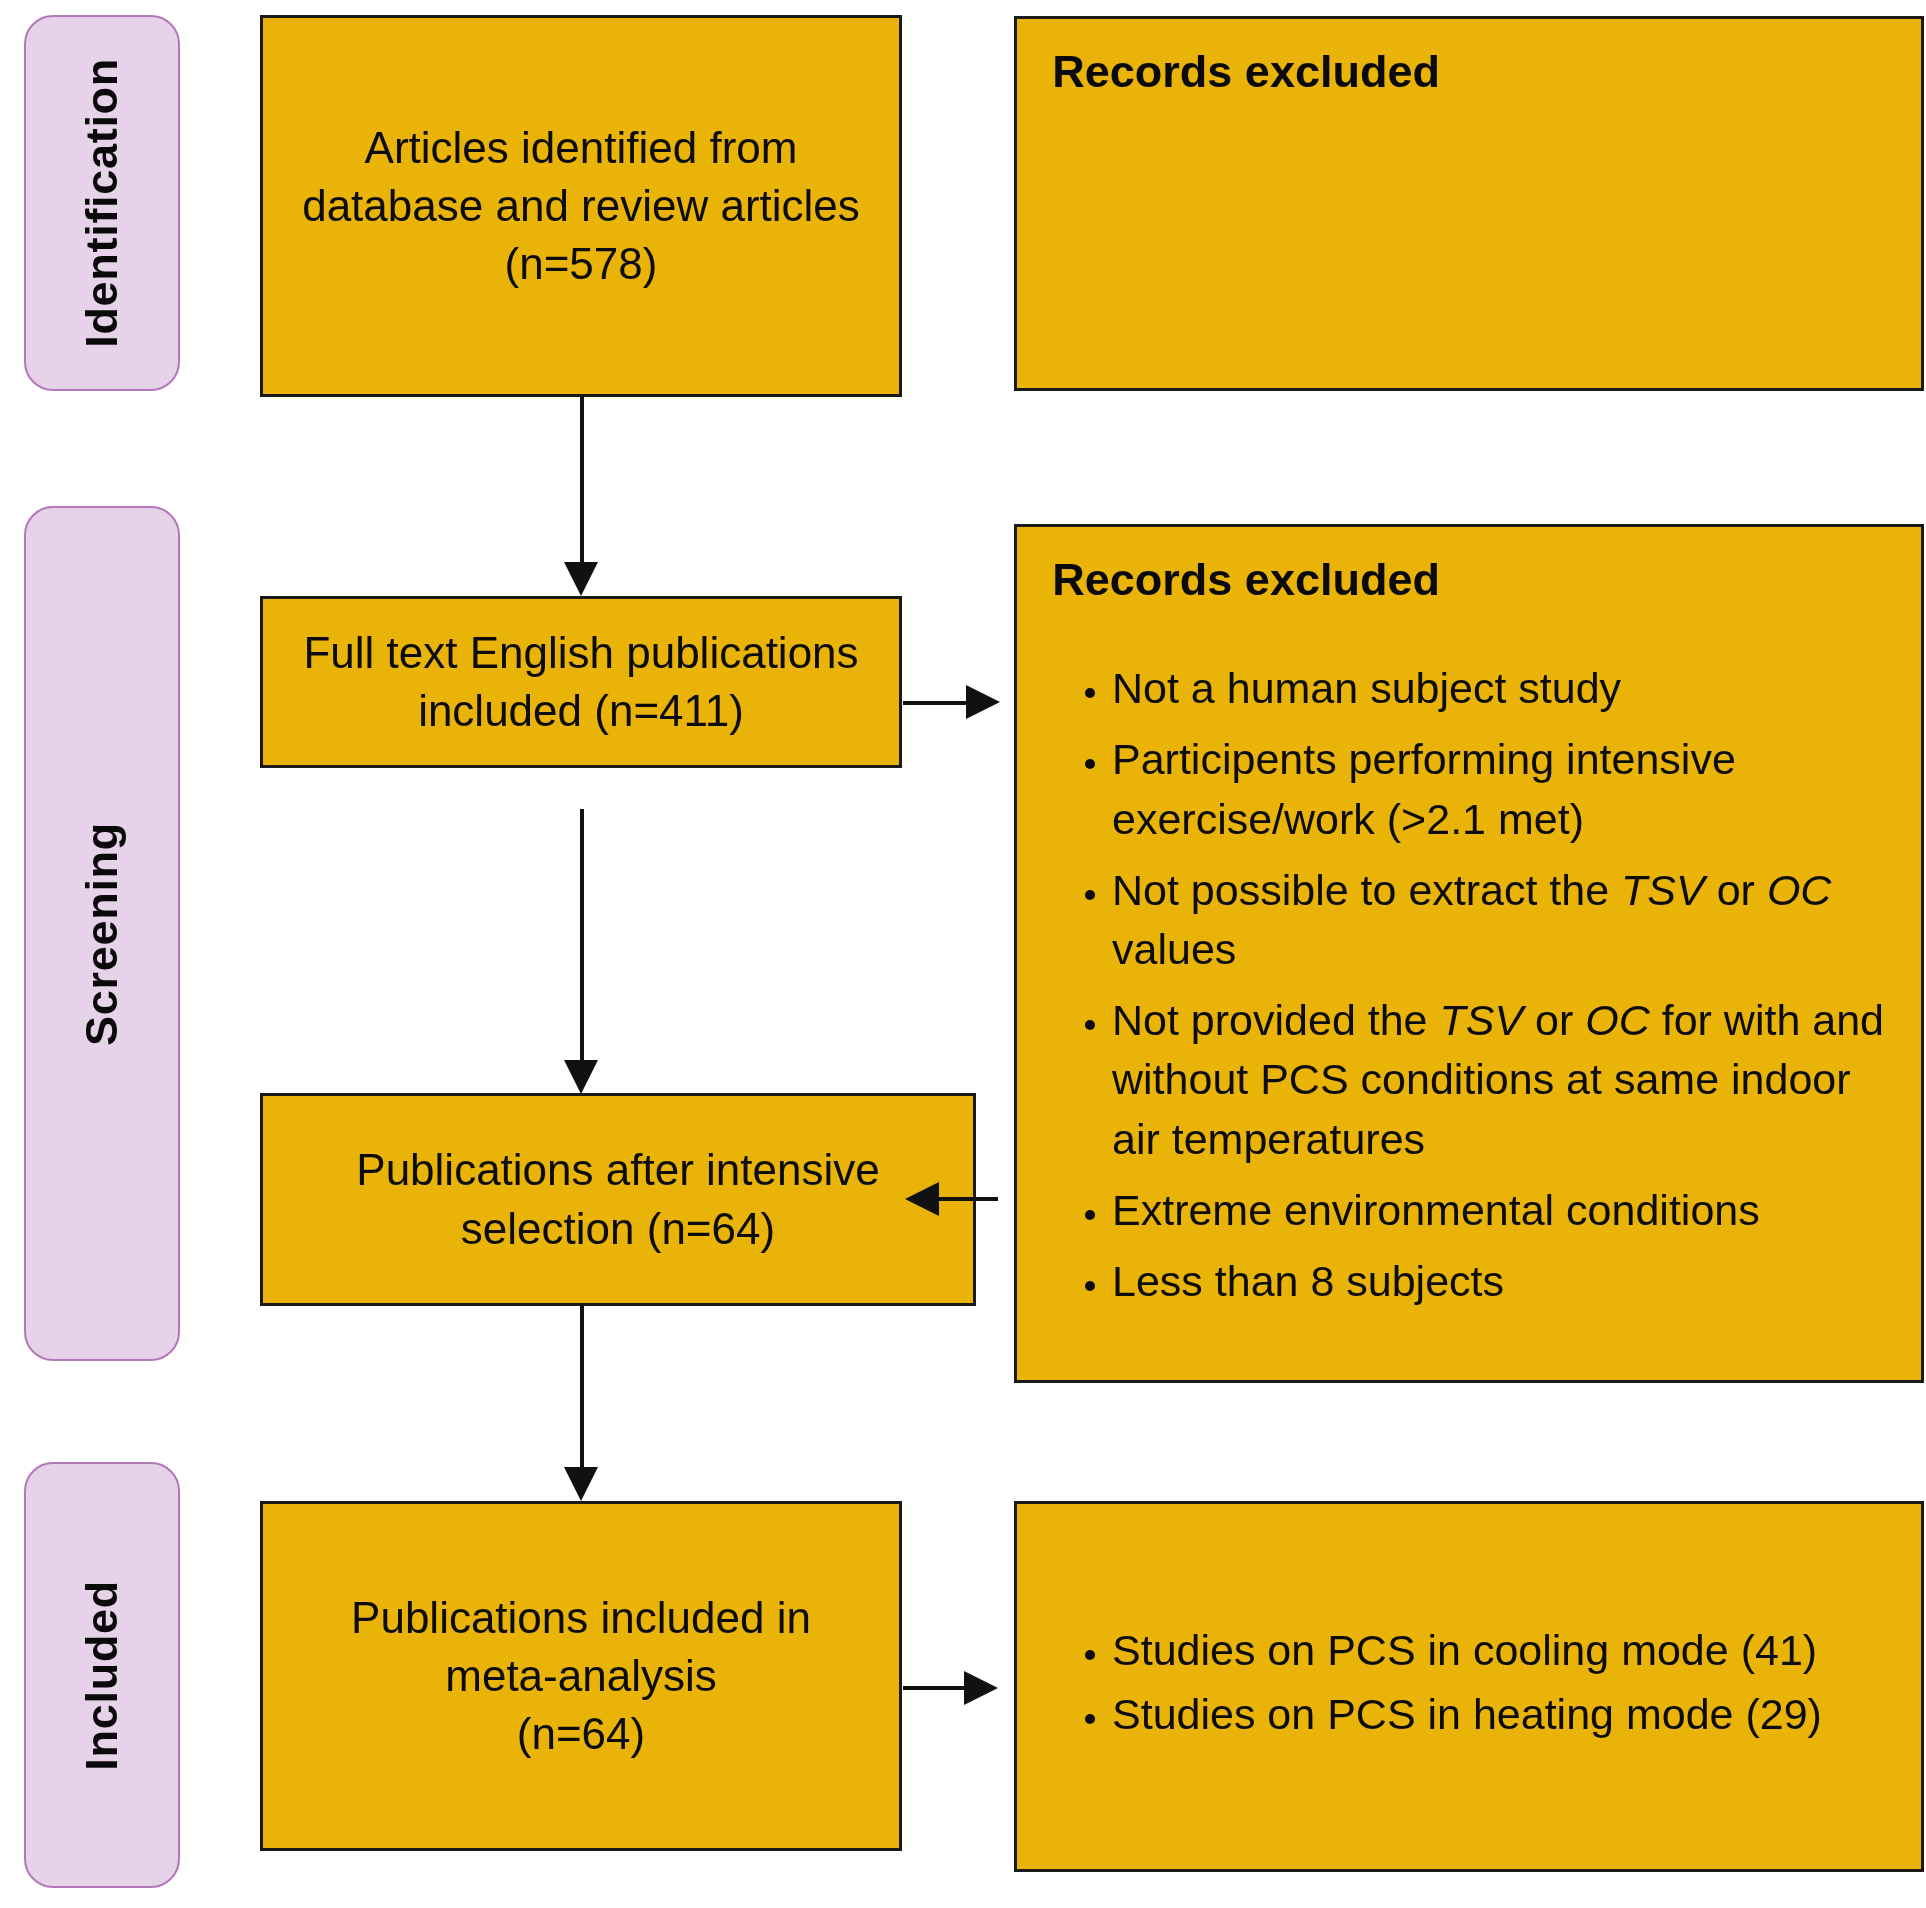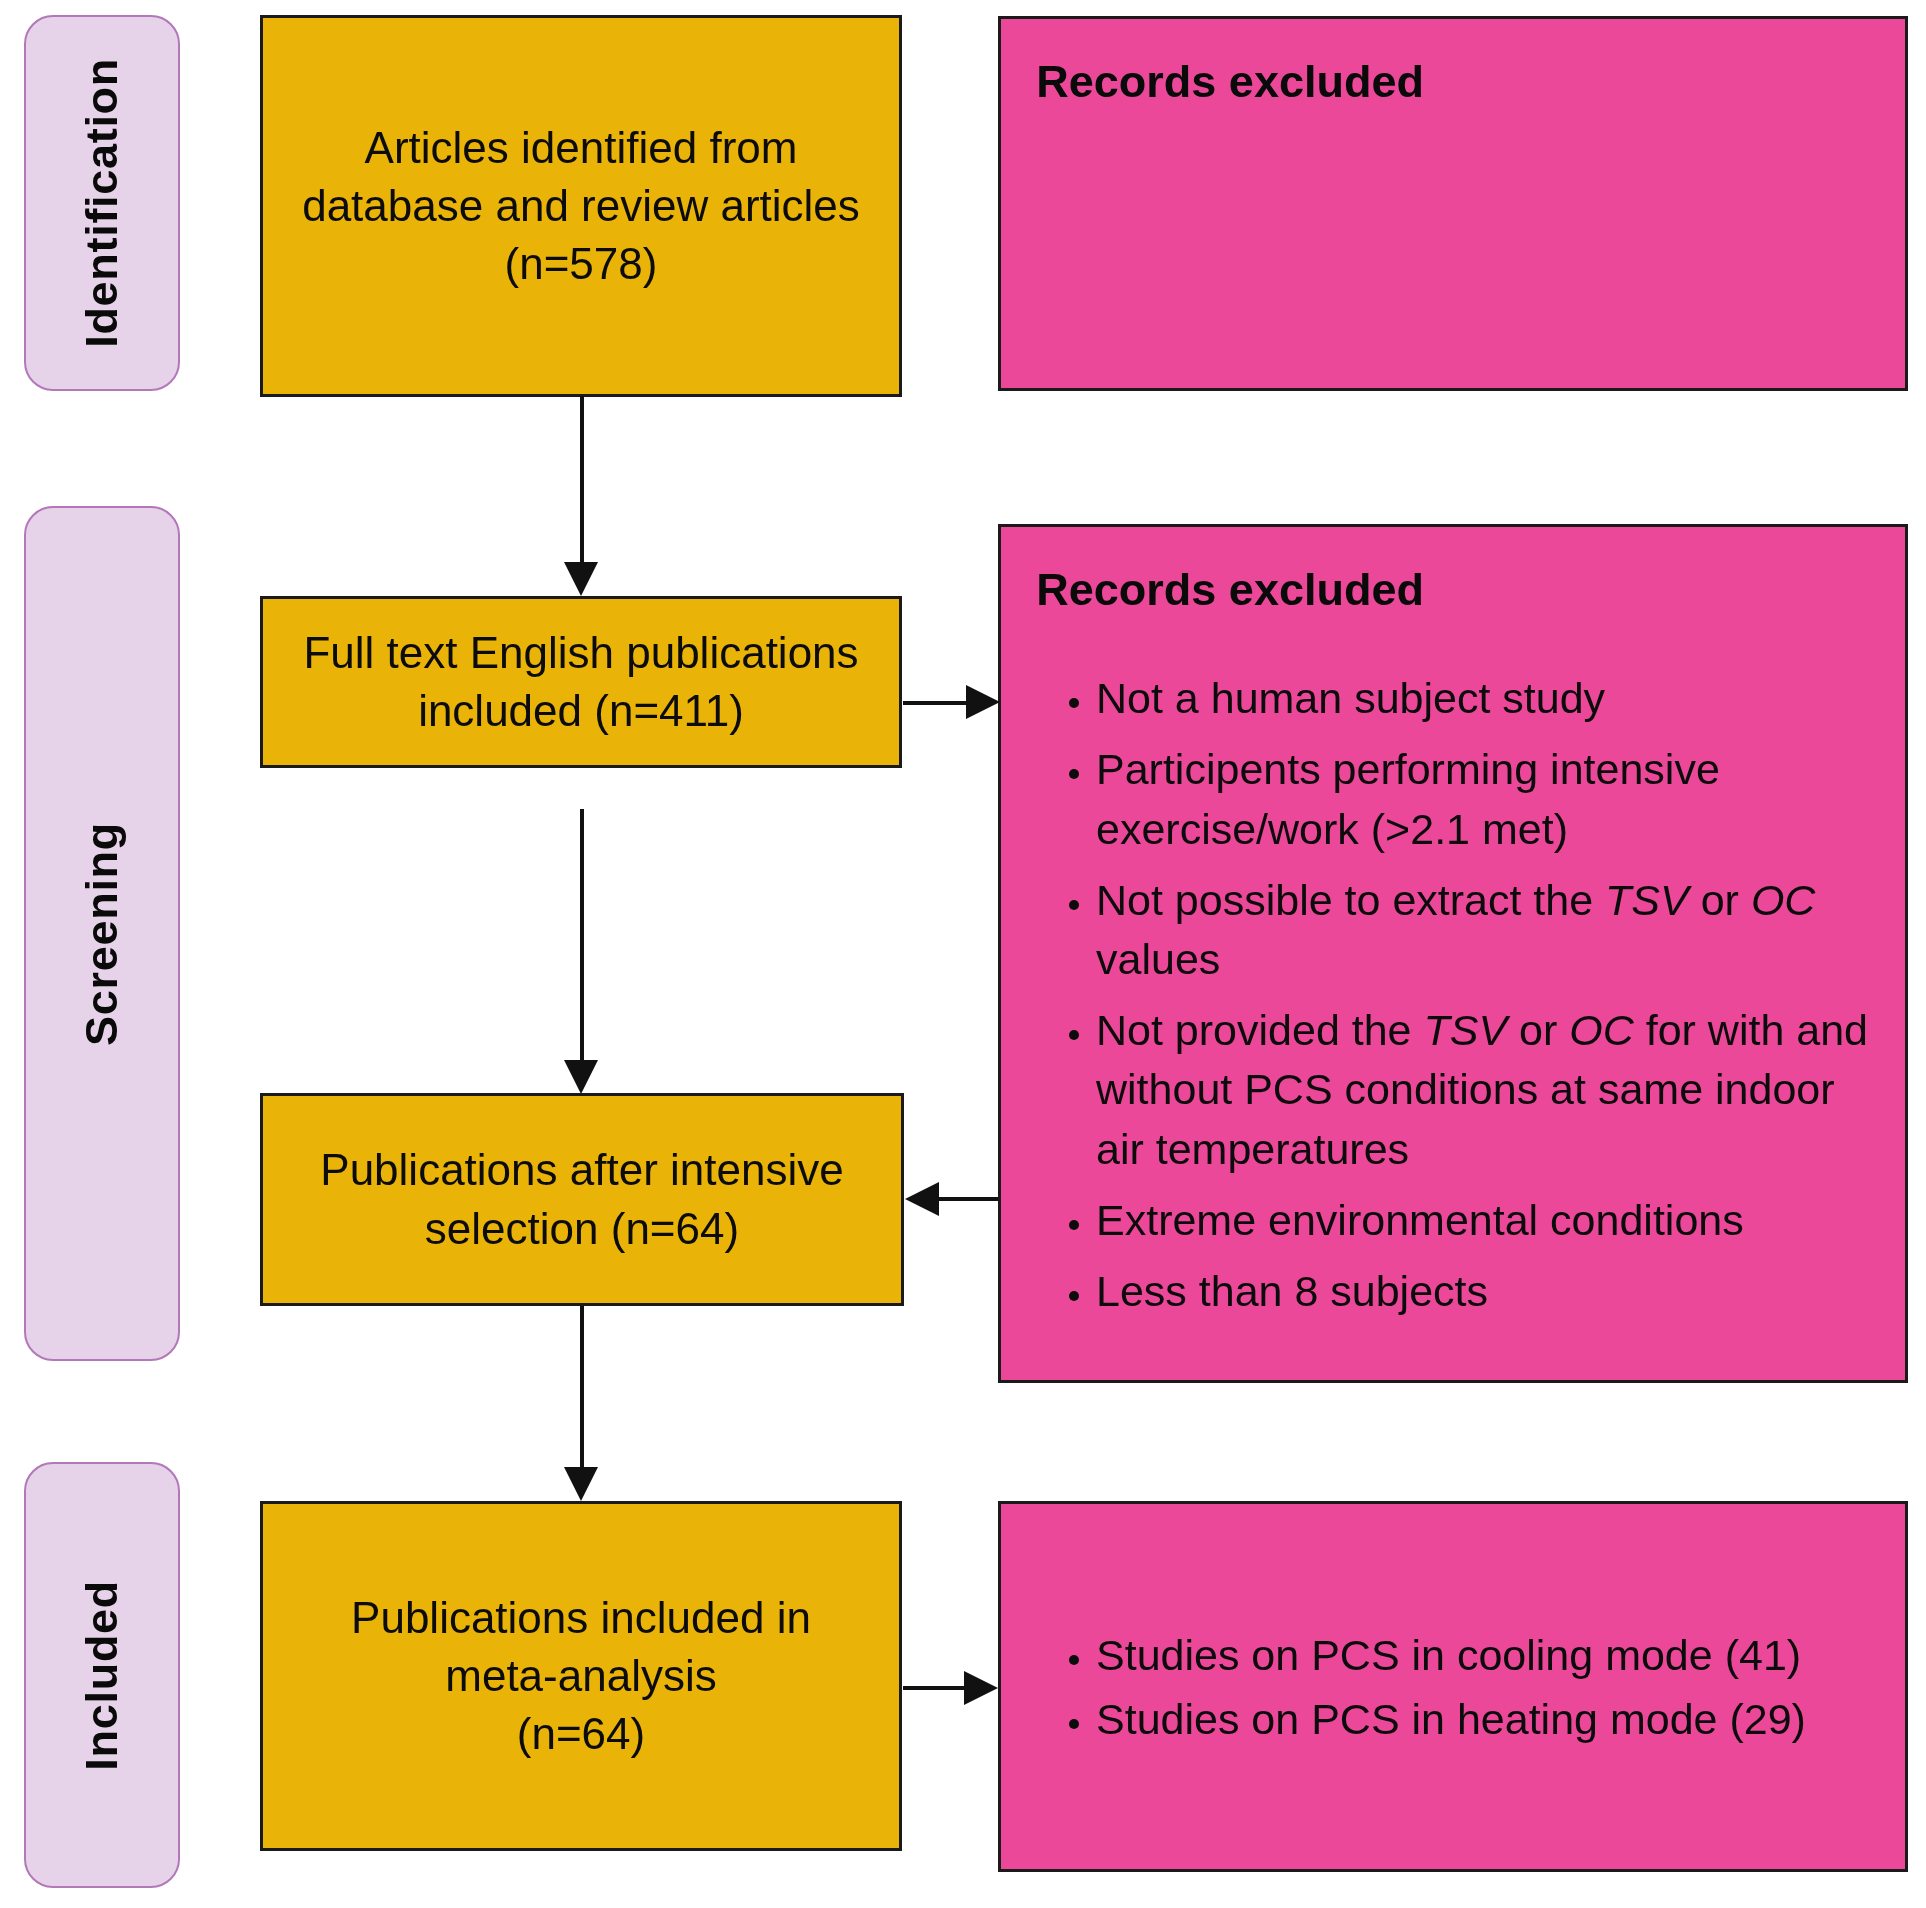--- a/index.html
+++ b/index.html
@@ -59,30 +59,31 @@
     font-size: 44px;
     line-height: 1.32;
     color: #0c0c0c;
     padding: 0 19px;
     white-space: pre-line;
     font-family: "Liberation Sans", sans-serif;
   }
 
   #box-identified      { left: 260px; top: 14.7px;   width: 642px; height: 382px; }
   #box-fulltext        { left: 260px; top: 596px;  width: 642px; height: 172px; }
-  #box-after-selection { left: 260px; top: 1093px; width: 644px; height: 213px; }
+  #box-after-selection { left: 260px; top: 1093px; width: 716px; height: 213px; }
   #box-included-meta   { left: 260px; top: 1501px; width: 642px; height: 350px; }
 
   
   .panel {
     position: absolute;
     box-sizing: border-box;
-    background: #ec4899;
+    background: #eab308;
     border: 3.7px solid #1a1a1a;
-    padding: 27px 29px 25px 25px;
+    padding: 17px 29px 25px 25px;
+    margin-left: 16px;
   }
   #panel-excluded-1 { left: 998px; top: 16px;   width: 910px; height: 375px; }
   #panel-excluded-2 { left: 998px; top: 524px;  width: 910px; height: 859px; }
   #panel-outcomes   { left: 998px; top: 1501px; width: 910px; height: 371px; }
 
   .panel-title {
     font-size: 45px;
     font-weight: bold;
     color: #0a0a0a;
     margin: 10.3px 0 0 10.3px;

